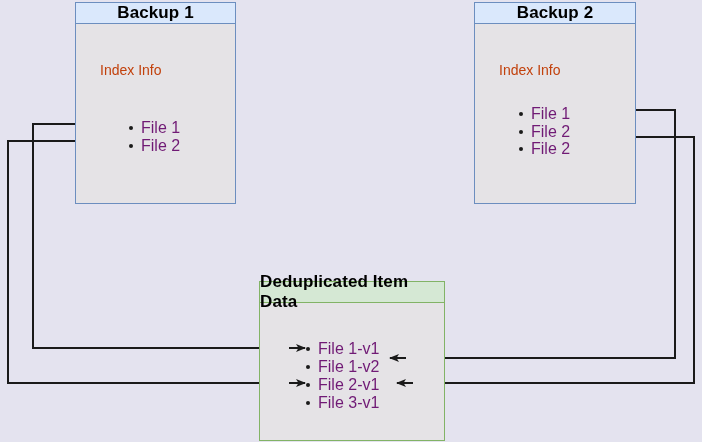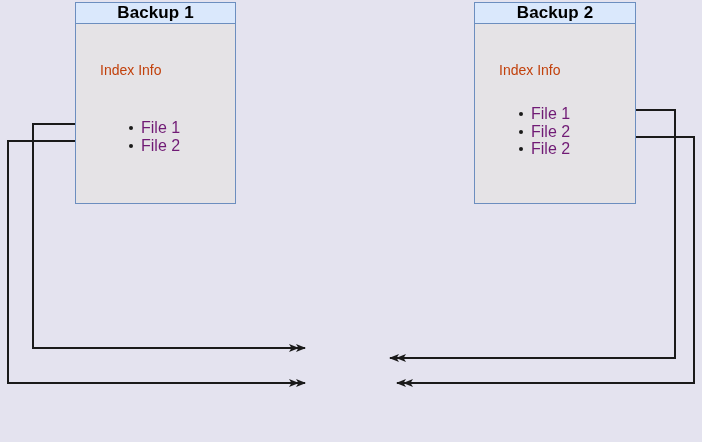--- a/index.html
+++ b/index.html
@@ -143,20 +143,39 @@
       </li>
       <li>
         <span>File 2</span>
       </li>
       <li>
         <span>File 2</span>
       </li>
     </ul>
   </div>
 
+  <div class="box green" style="left:259px; top:281px; width:186px; height:160px;">
+    <div class="box-header green">
+      <span>Deduplicated Item Data</span>
+    </div>
+    <ul class="file-list dedup-list" style="left:45px; top:58px;">
+      <li>
+        <span>File 1-v1</span>
+      </li>
+      <li>
+        <span>File 1-v2</span>
+      </li>
+      <li>
+        <span>File 2-v1</span>
+      </li>
+      <li>
+        <span>File 3-v1</span>
+      </li>
+    </ul>
+  </div>
 
   <svg class="arrow-layer" viewBox="0 0 702 442" width="702" height="442">
     <path d="M289,348 L305,348" fill="none" stroke="#1a1a1a" stroke-width="2" marker-end="url(#arrowRight)"></path>
     <path d="M289,383 L305,383" fill="none" stroke="#1a1a1a" stroke-width="2" marker-end="url(#arrowRight)"></path>
     <path d="M406,358 L390,358" fill="none" stroke="#1a1a1a" stroke-width="2" marker-end="url(#arrowLeft)"></path>
     <path d="M413,383 L397,383" fill="none" stroke="#1a1a1a" stroke-width="2" marker-end="url(#arrowLeft)"></path>
   </svg>
 
 </div>
 

